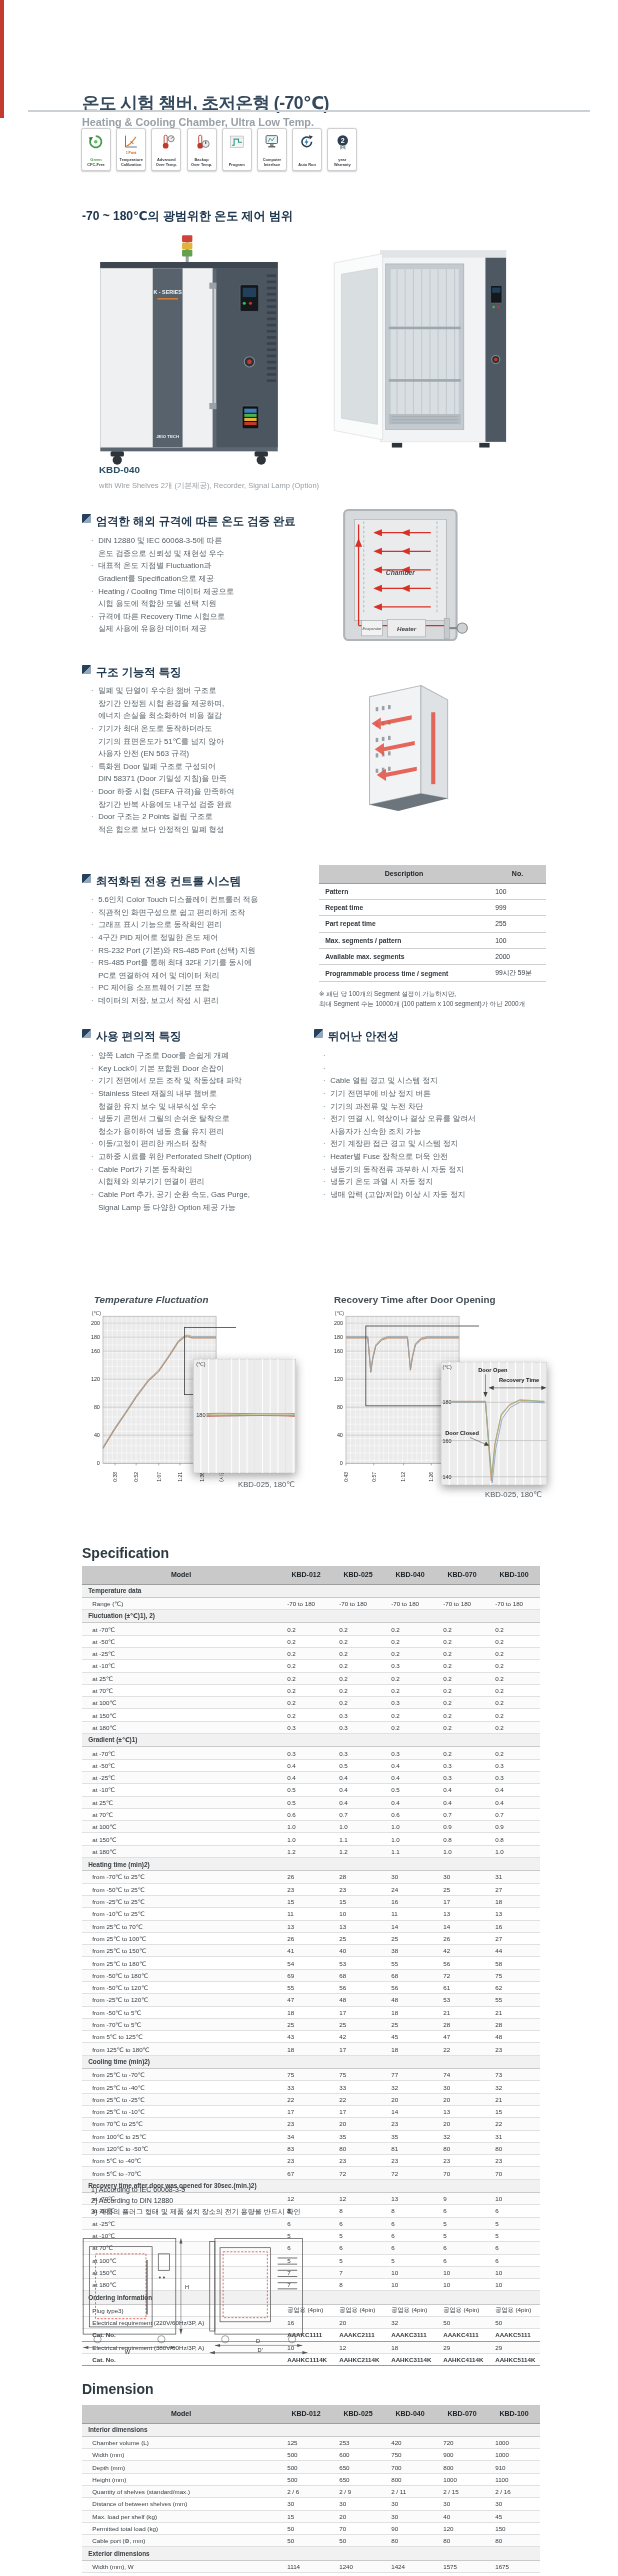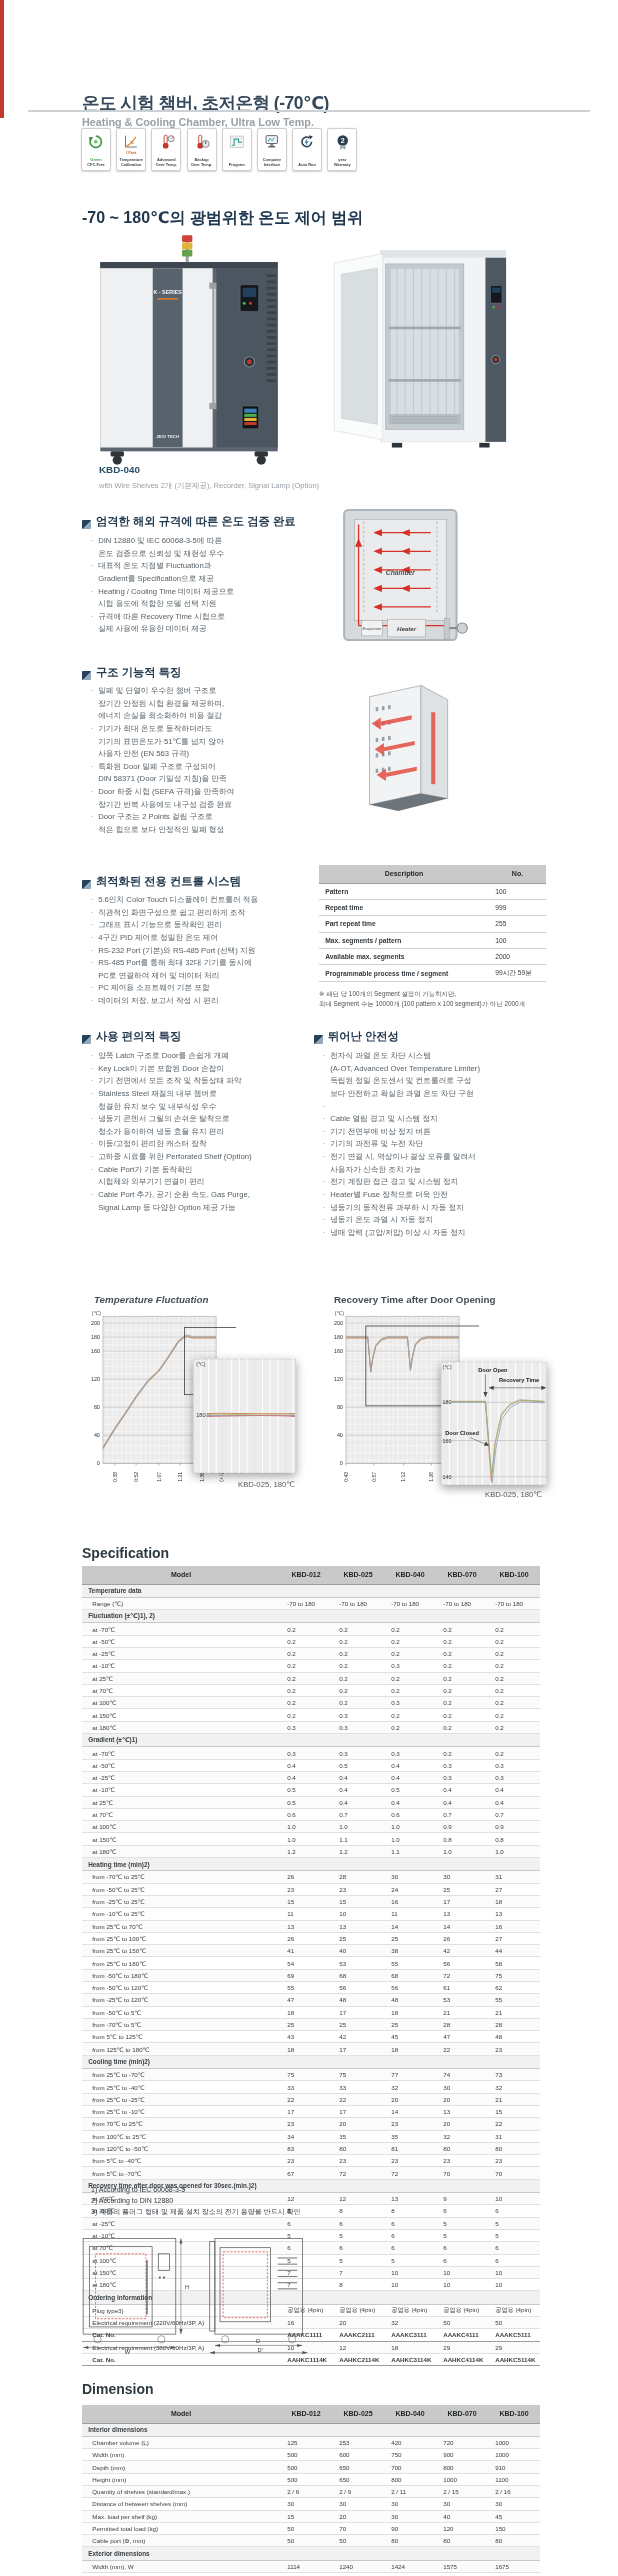--- a/index.html
+++ b/index.html
@@ -12,24 +12,24 @@
   
   .badges{display:flex;gap:5.2px;}
   .badge{width:30px;height:43px;border:0.5px solid #cfcfcf;border-radius:2.6px;background:#fff;
          box-shadow:0 0.5px 1.5px rgba(0,0,0,.18);display:flex;flex-direction:column;align-items:center;
          justify-content:flex-start;padding:2.6px 1px 2.6px;box-sizing:border-box;}
   .badge .b-icon{height:19.6px;display:flex;align-items:center;justify-content:center;}
   .badge .b-note{font-size:3.1px;color:#d35400;font-weight:bold;height:3.6px;}
   .badge .b-label{font-size:3.9px;font-weight:bold;color:#3a3f44;text-align:center;line-height:1.3;white-space:pre-line;margin-top:auto;}
   .badge .b-label .accent{display:block;}
   
-  .sec-title{display:flex;align-items:flex-end;gap:5.2px;font-size:11.3px;font-weight:bold;color:#22394e;}
+  .sec-title{display:flex;align-items:flex-start;gap:5.2px;font-size:11.3px;font-weight:bold;color:#22394e;}
   .sec-icon{width:8.8px;height:8.8px;border-radius:1px;background:linear-gradient(135deg,#24425e 55%,#93a7b9 55%);flex:0 0 auto;}
   .big-title{font-size:14px;font-weight:bold;color:#2e3a42;}
-  .hero-title{font-size:16px;font-weight:bold;color:#20384f;}
+  .hero-title{font-size:12px;font-weight:bold;color:#20384f;}
   .model-name{font-size:9.8px;font-weight:bold;color:#2a4f66;}
   .model-cap{font-size:7.5px;color:#9aa0a6;}
   
   .bullets{display:flex;flex-direction:column;}
   .bullet{display:flex;gap:4.6px;font-size:7.7px;color:#566067;line-height:1.64;}
   .bullet .dot{color:#8a9298;flex:0 0 auto;}
   .bullet .txt{white-space:pre-line;}
   
   .kv-table{border-collapse:collapse;width:227px;font-size:6.7px;color:#33393e;table-layout:fixed;}
   .kv-table th{background:#c9c9c9;font-size:7px;color:#1f2428;height:15.5px;border-bottom:1px solid #9d9d9d;text-align:center;}
@@ -510,24 +510,20 @@
 Signal Lamp 등 다양한 Option 제공 가능</span>
       </div>
     </div>
   <div class="abs sec-title" style="left:314px;top:1029px;width:227px;">
     <span class="sec-icon"></span>
     <span>뛰어난 안전성</span>
   </div>
   <div class="abs bullets" style="left:323px;top:1050px;width:222px;">
       <div class="bullet">
         <span class="dot">·</span>
-        <span class="txt">전자식 과열 온도 차단 시스템
-(A-OT, Advanced Over Temperature Limiter)
-독립된 정밀 온도센서 및 컨트롤러로 구성
-보다 안전하고 확실한 과열 온도 차단 구현</span>
       </div>
       <div class="bullet">
         <span class="dot">·</span>
       </div>
       <div class="bullet">
         <span class="dot">·</span>
         <span class="txt">Cable 열림 경고 및 시스템 정지</span>
       </div>
       <div class="bullet">
         <span class="dot">·</span>

